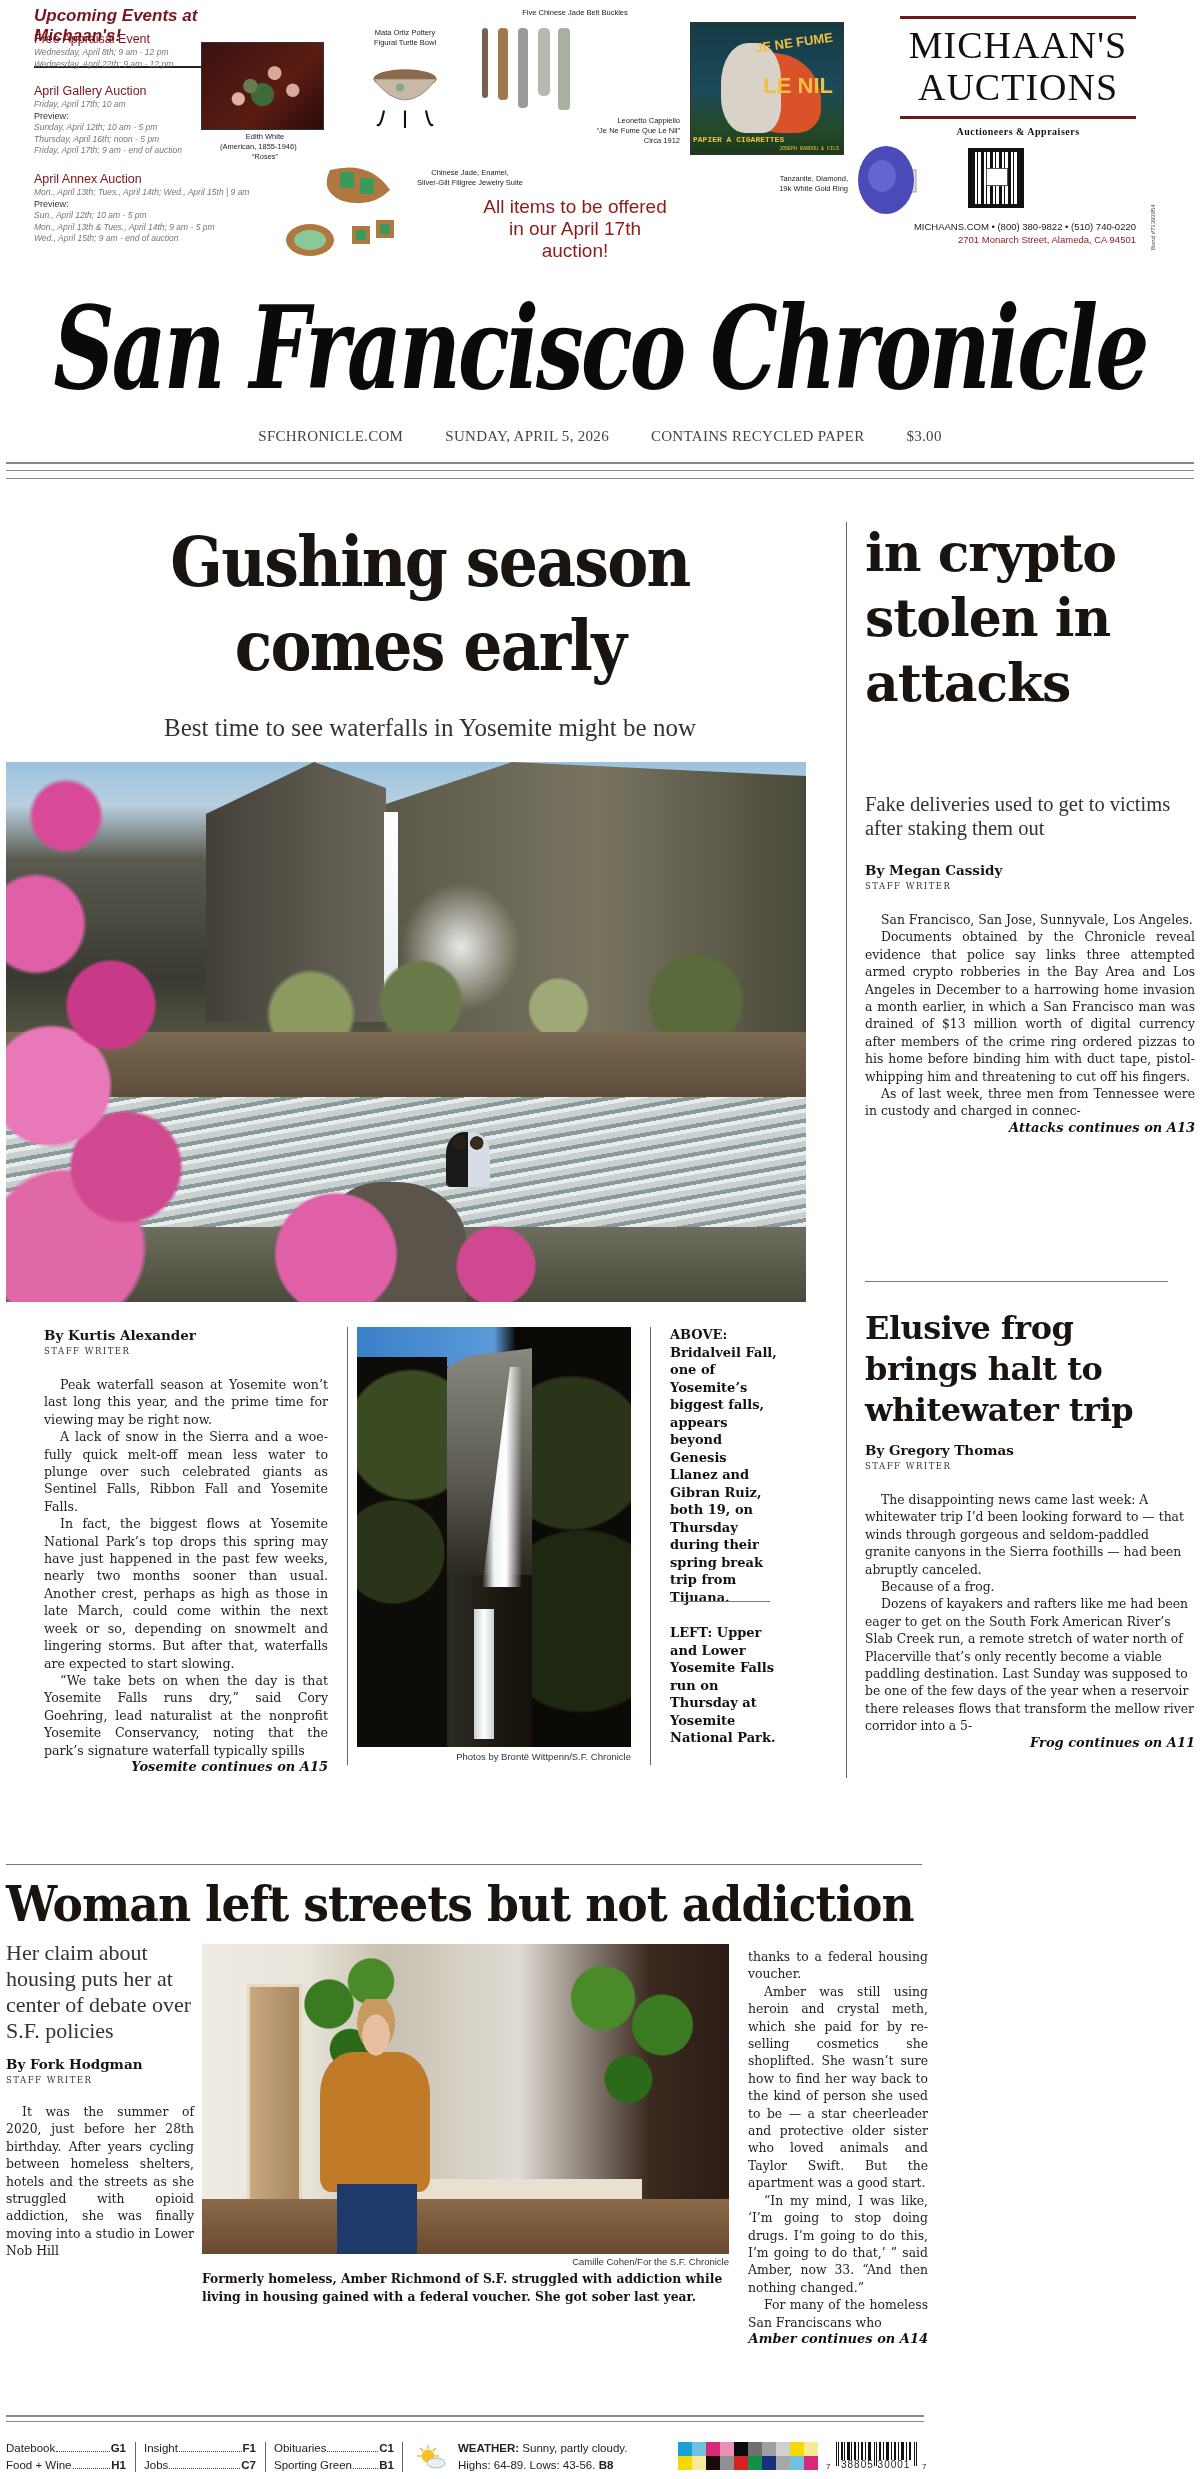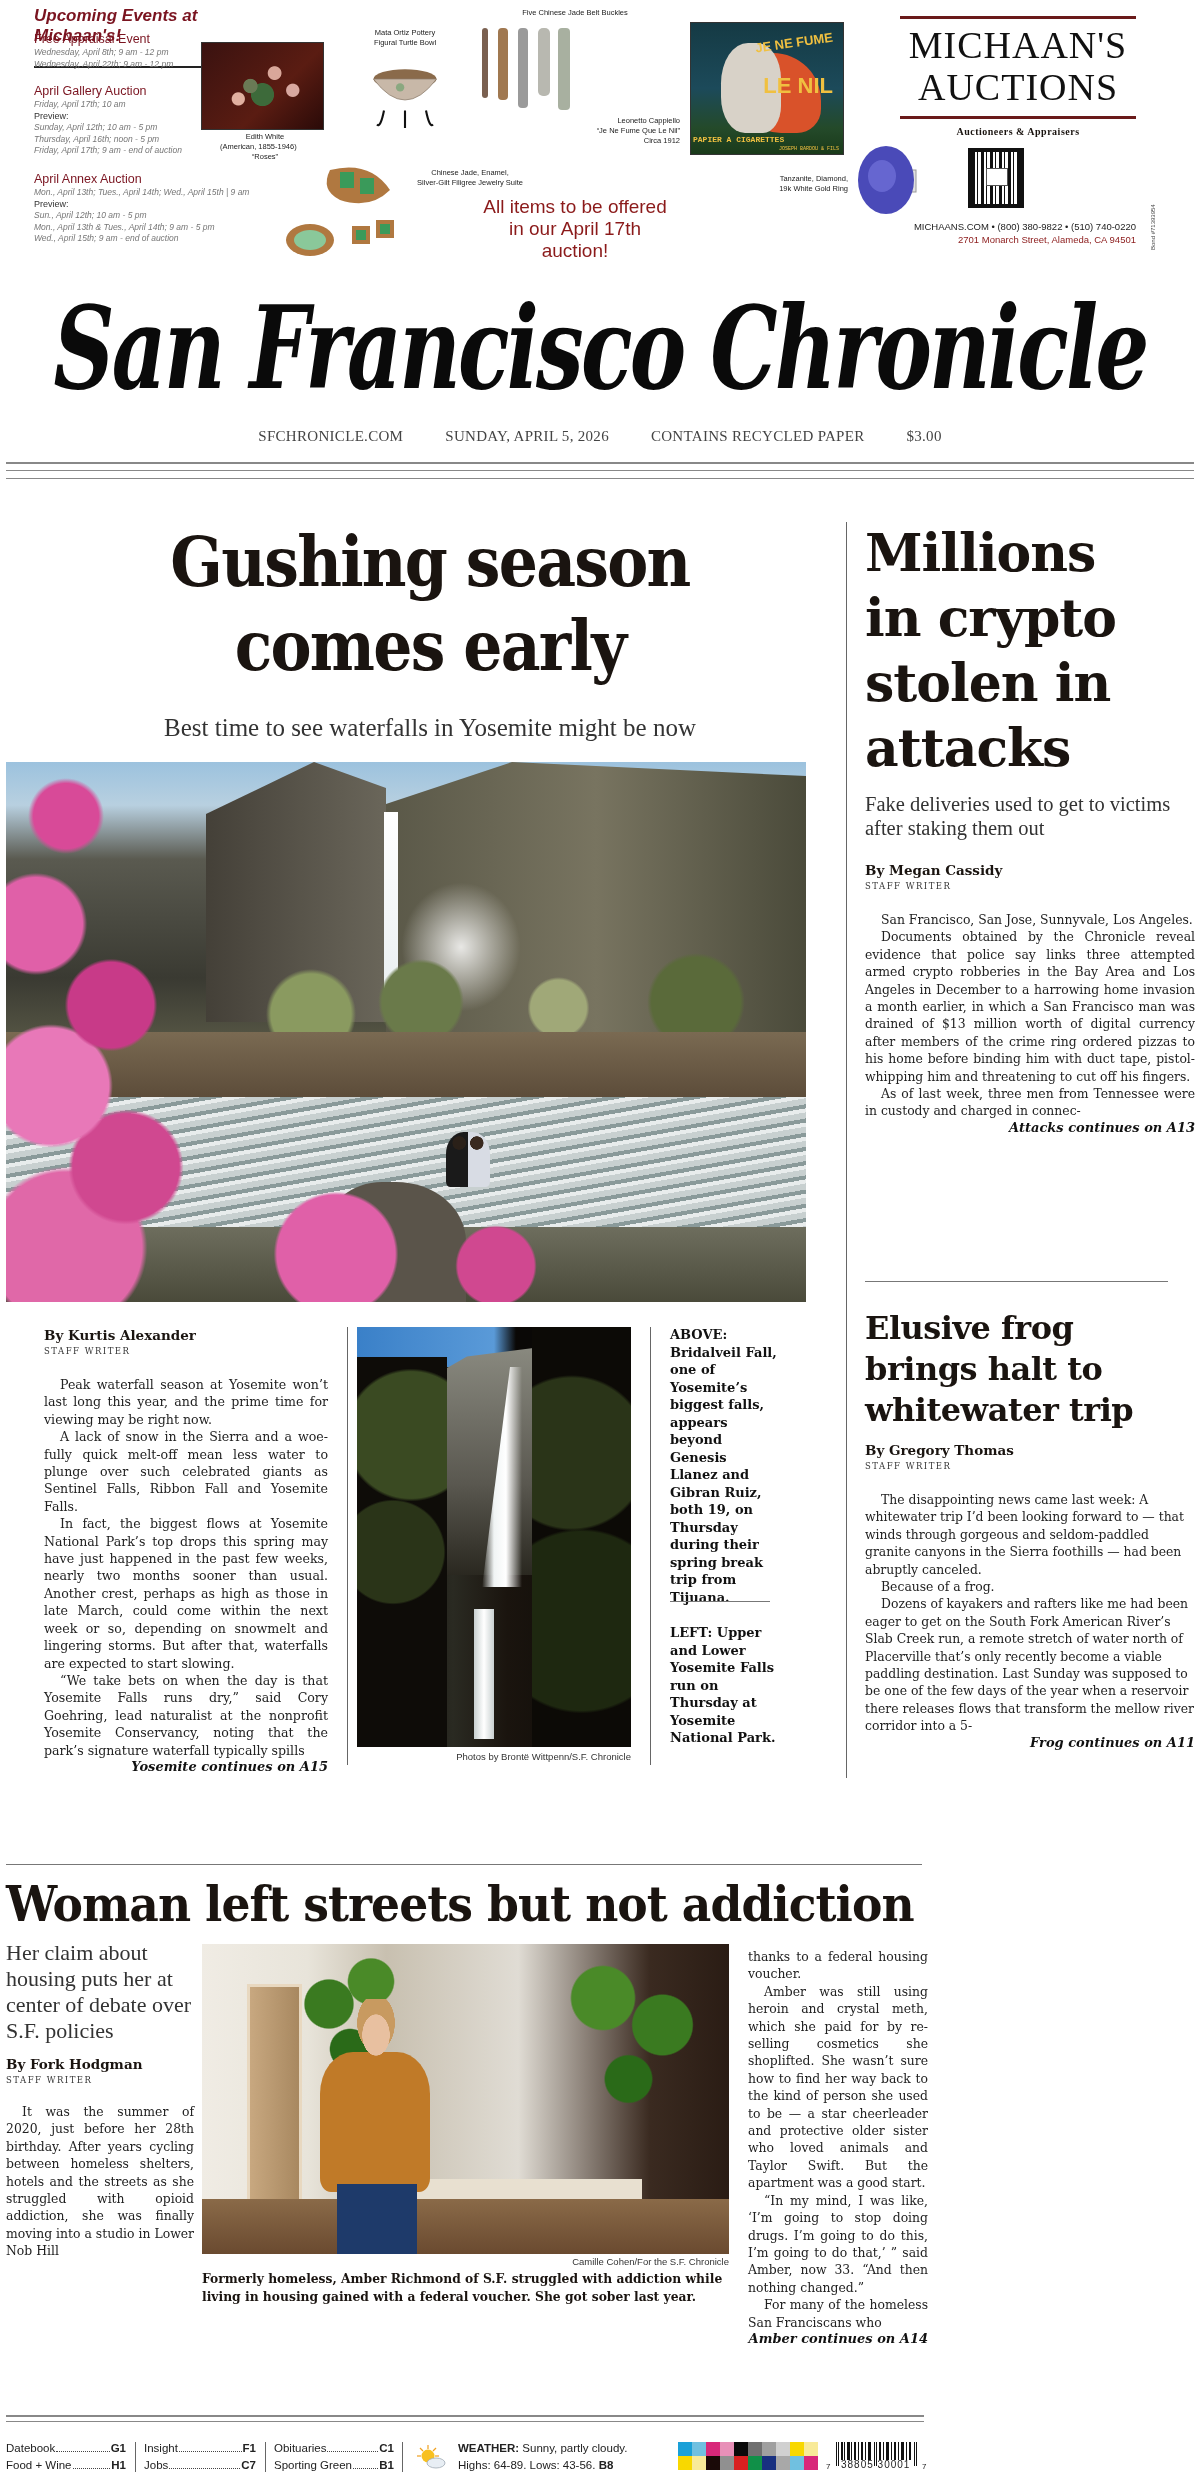--- a/index.html
+++ b/index.html
@@ -280,21 +280,20 @@
 <div class="abs photo-credit" style="left:357px;top:1751px;width:274px;text-align:right;">Photos by Brontë Wittpenn/S.F. Chronicle</div>
 <div class="abs col-rule" style="left:650px;top:1327px;height:438px;"></div>
 
 <div class="abs cutline" style="left:670px;top:1326px;width:108px;">ABOVE: Bridalveil Fall, one of Yosemite’s biggest falls, appears beyond Genesis Llanez and Gibran Ruiz, both 19, on Thursday during their spring break trip from Tijuana.</div>
 <div class="abs" style="left:670px;top:1601px;width:100px;height:1px;background:#777;"></div>
 <div class="abs cutline" style="left:670px;top:1624px;width:108px;">LEFT: Upper and Lower Yosemite Falls run on Thursday at Yosemite National Park.</div>
 
 <div class="abs col-rule" style="left:846px;top:522px;height:1256px;"></div>
 
 <div class="abs crypto-head">
-  <div>Millions</div>
   <div>in crypto</div>
   <div>stolen in</div>
   <div>attacks</div>
 </div>
 <div class="abs crypto-deck">Fake deliveries used to get to victims after staking them out</div>
 <div class="abs" style="left:865px;top:862px;width:330px;">
   <div class="byline">By Megan Cassidy</div>
   <div class="staff">STAFF WRITER</div>
   <div class="body-text" style="margin-top:20px;font-size:12.4px;">
     <p>San Francisco, San Jose, Sunnyvale, Los Angeles.</p>

